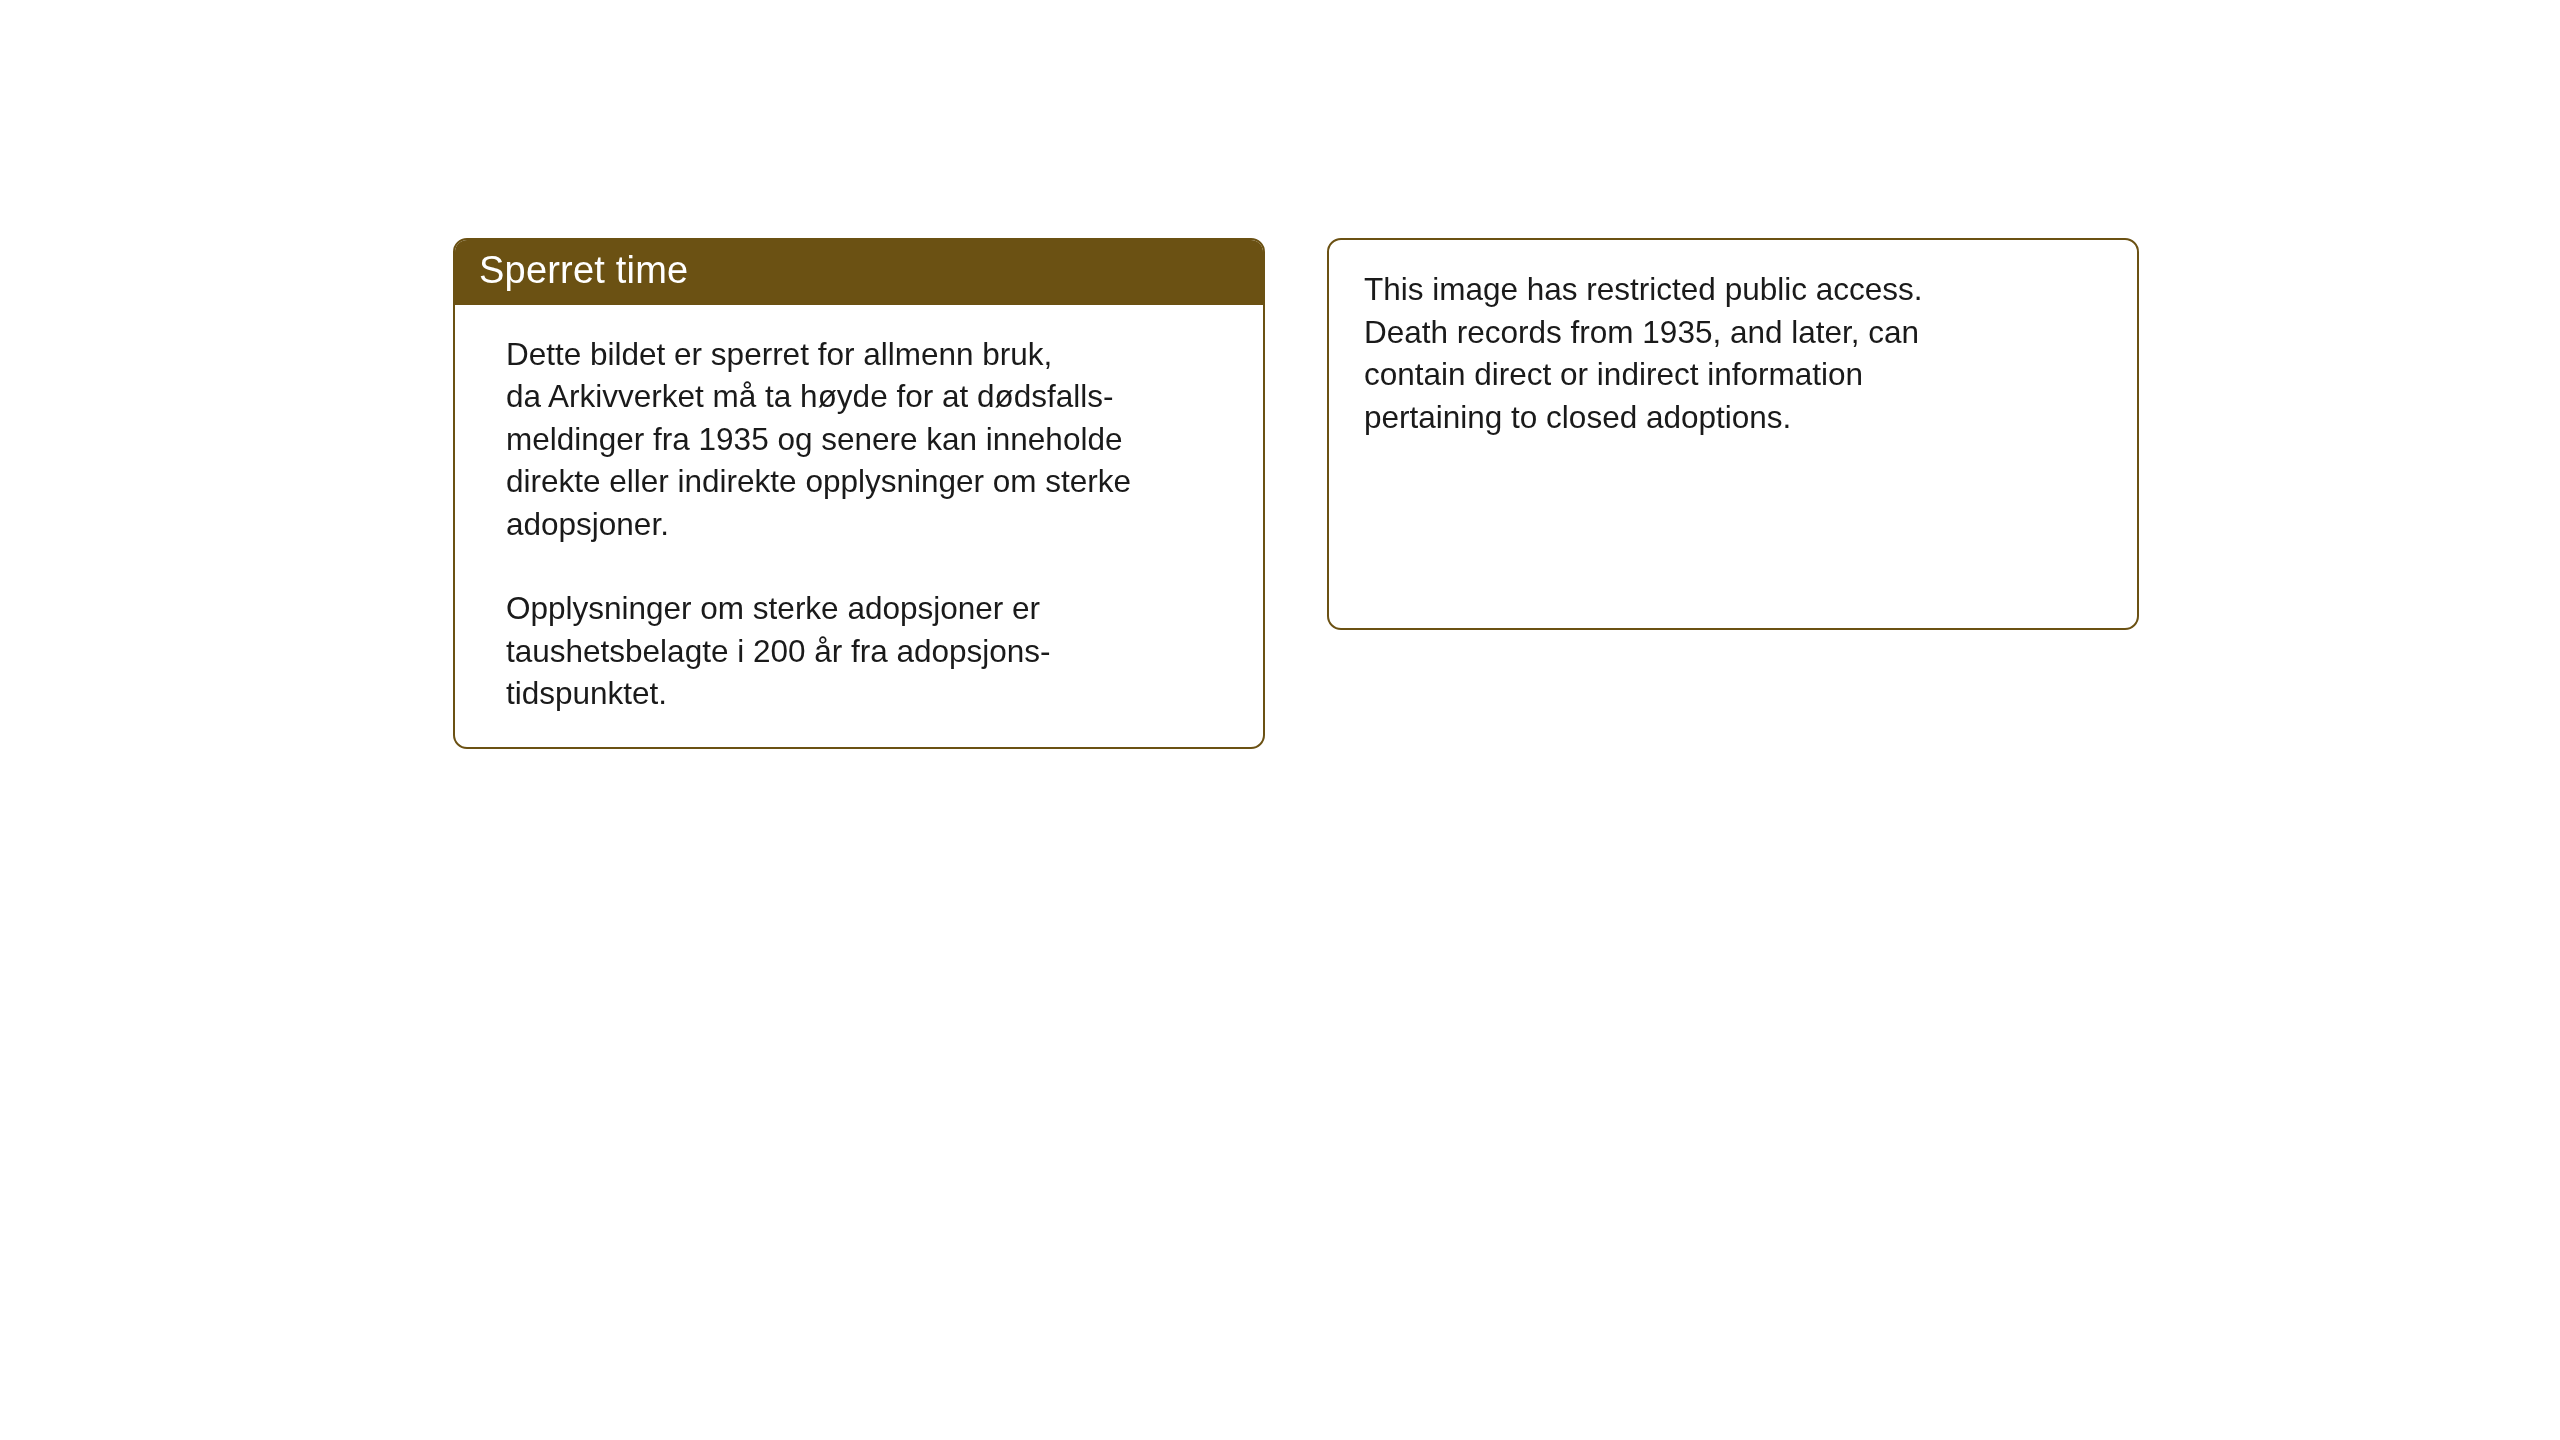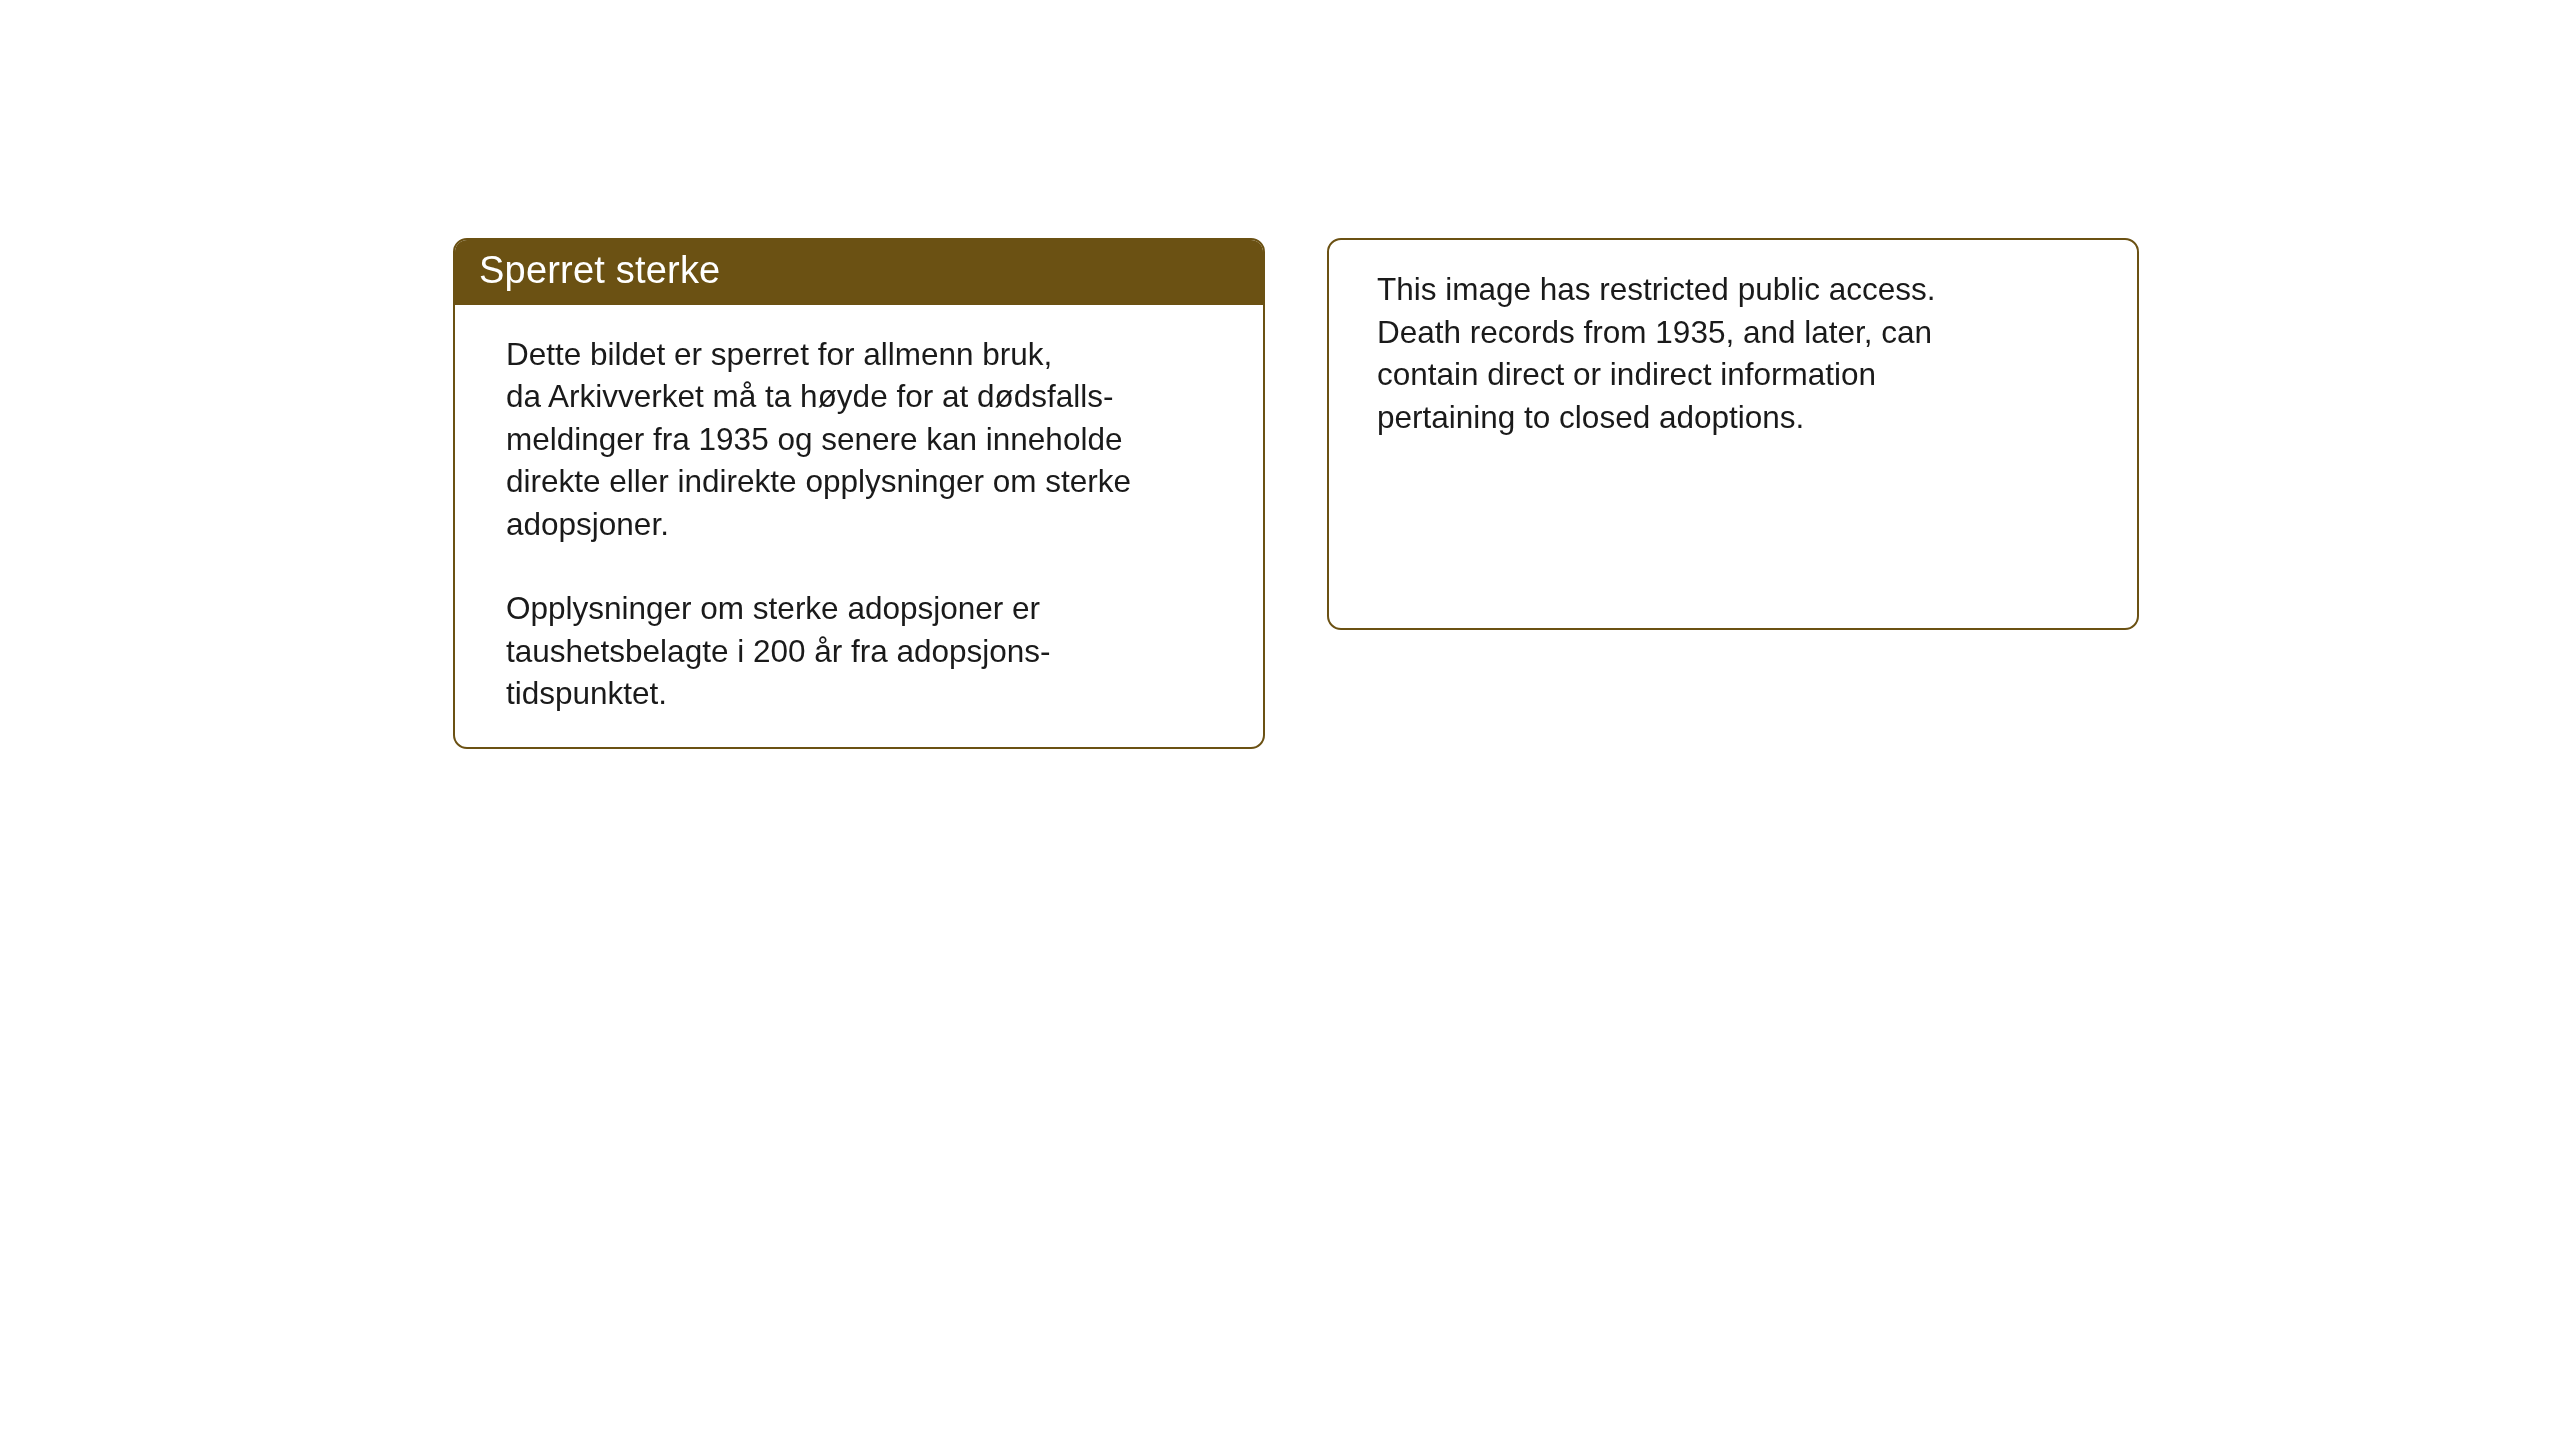--- a/index.html
+++ b/index.html
@@ -65,40 +65,40 @@
     line-height: 42.5px;
     font-weight: 400;
   }
 
   .panel-no .panel-body {
     min-height: 340px;
   }
 
   .panel-en .panel-body {
     min-height: 340px;
-    padding-left: 42px;
+    padding-left: 29px;
   }
 
   .para {
     margin: 6px;
     white-space: pre-line;
   }
 
   .para + .para {
     margin-top: 42px;
   }
 </style>
 </head>
 <body>
 
 <div class="page">
   <div class="panels">
 
     <div class="panel panel-no">
-      <div class="panel-header">Sperret sterke</div>
+      <div class="panel-header">Sperret time</div>
       <div class="panel-body">
         <p class="para">Dette bildet er sperret for allmenn bruk,
 da Arkivverket må ta høyde for at dødsfalls-
 meldinger fra 1935 og senere kan inneholde
 direkte eller indirekte opplysninger om sterke
 adopsjoner.</p>
         <p class="para">Opplysninger om sterke adopsjoner er
 taushetsbelagte i 200 år fra adopsjons-
 tidspunktet.</p>
       </div>

